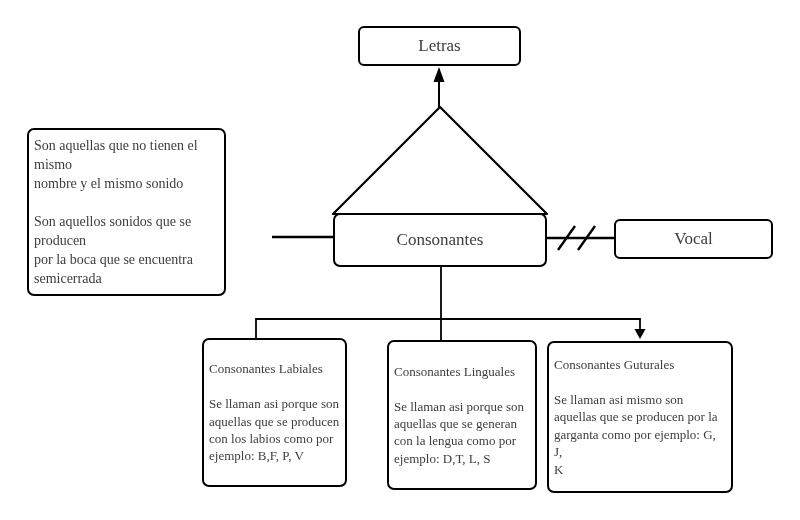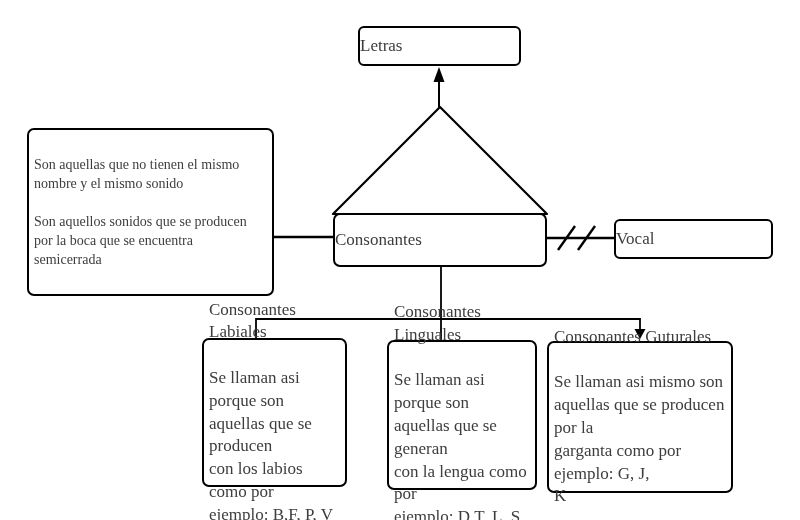--- a/index.html
+++ b/index.html
@@ -23,49 +23,49 @@
   }
   .node {
     position: absolute;
     box-sizing: border-box;
     background: #ffffff;
     border: 2px solid #000000;
     color: #3d3d3d;
     z-index: 1;
     display: flex;
     align-items: center;
-    justify-content: flex-start;
+    justify-content: center;
   }
   .node.label-node {
     border-radius: 6px;
     font-size: 17px;
     text-align: center;
   }
   .node.text-node {
     border-radius: 7px;
     justify-content: flex-start;
     text-align: left;
   }
   .node .txt {
     white-space: pre-line;
   }
   #node-definition {
-    left: 27px; top: 128px; width: 247px; height: 168px;
+    left: 27px; top: 128px; width: 199px; height: 168px;
     font-size: 14px;
     line-height: 1.36;
     padding: 4px 6px 4px 5px;
   }
   #node-letras   { left: 358px; top: 26px;  width: 163px; height: 40px; }
   #node-consonantes {
     left: 333px; top: 213px; width: 214px; height: 54px;
     border-radius: 7px;
   }
   #node-vocal    { left: 614px; top: 219px; width: 159px; height: 40px; }
   .child-node {
-    font-size: 17px;
+    font-size: 13px;
     line-height: 1.34;
     border-radius: 9px;
     padding: 4px 5px;
   }
   #node-labiales  { left: 202px; top: 338px; width: 145px; height: 149px; }
   #node-linguales { left: 370px; top: 340px; width: 150px; height: 150px; margin-left: 17px; }
   #node-guturales { left: 547px; top: 341px; width: 186px; height: 152px; }
 </style>
 </head>
 <body>

